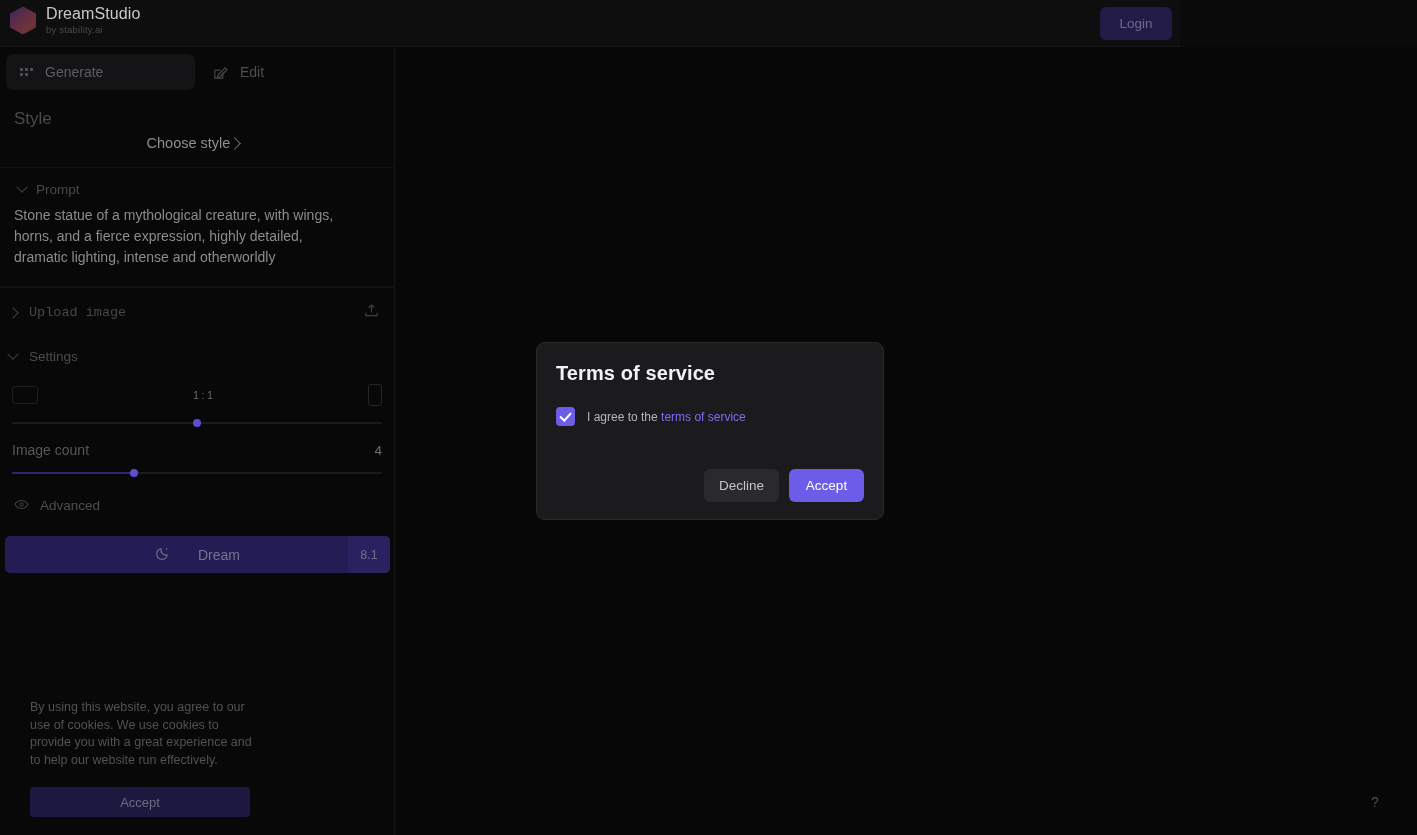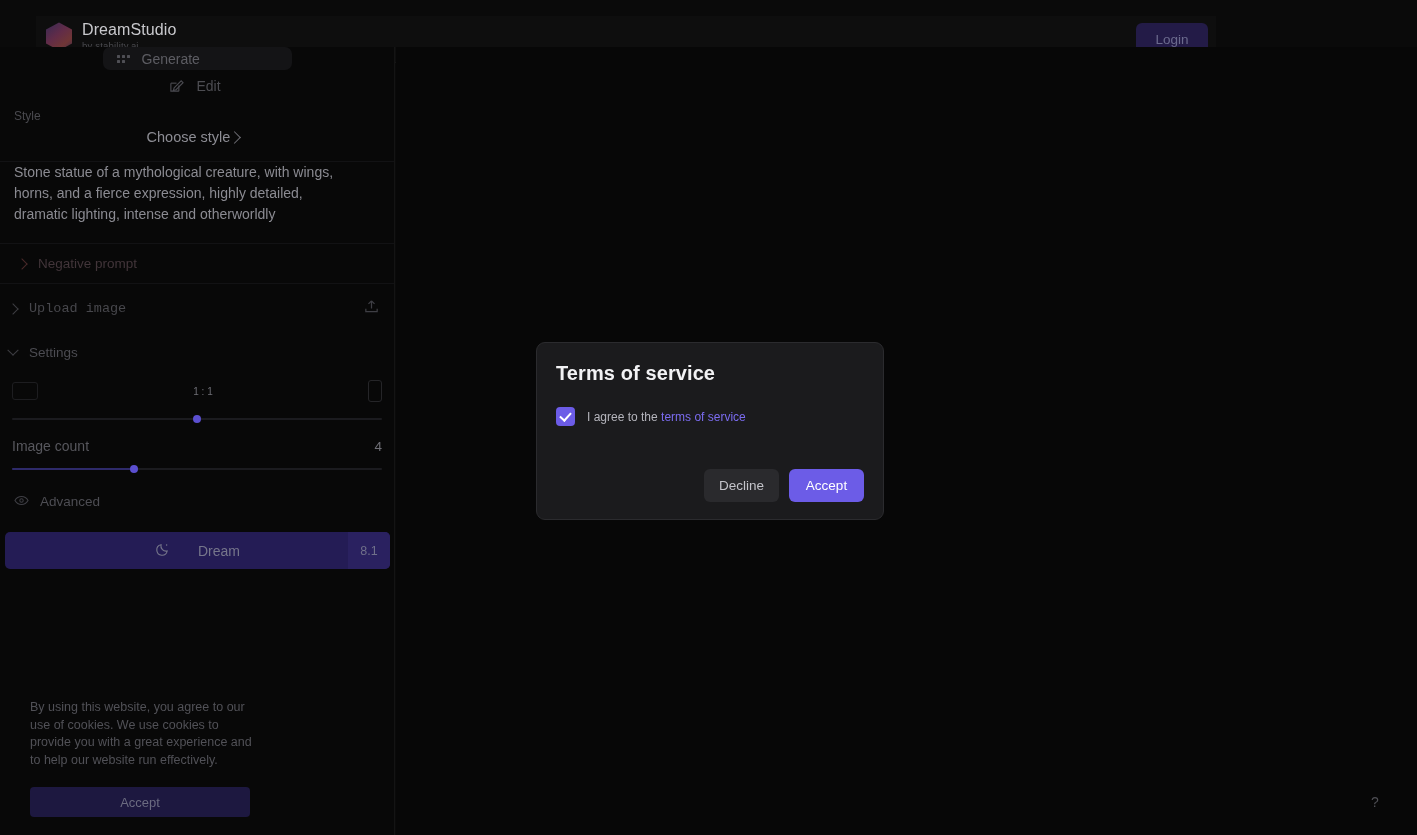--- a/index.html
+++ b/index.html
@@ -15,26 +15,25 @@
   #app {
     position: relative;
     width: 1417px;
     height: 835px;
     background: #0a0a0a;
   }
 
   
   .topbar {
     position: absolute;
-    top: 16px; left: 0;
+    top: 0; left: 0;
     width: 1180px;
     height: 47px;
     background: #0e0e0e;
     border-bottom: 1px solid #161616;
-    margin-left: 36px;
   }
 
   .brand {
     position: absolute;
     left: 10px; top: 6px;
     display: flex;
     align-items: center;
     gap: 10px;
   }
 
@@ -81,21 +80,20 @@
     border-right: 1px solid #141414;
   }
 
   .tabs {
     position: relative;
     height: 50px;
     display: flex;
     align-items: center;
     padding: 0 6px;
     gap: 4px;
-    flex-direction: column;
   }
 
   .tab {
     display: flex;
     align-items: center;
     gap: 12px;
     height: 36px;
     padding: 0 18px 0 14px;
     border-radius: 7px;
     font-size: 14px;
@@ -118,21 +116,21 @@
     gap: 2px;
     width: 13px;
   }
   .icon-grid i { background: #4f4f55; border-radius: .5px; display: block; width: 3px; height: 3px; }
   .icon-grid i.hid { background: transparent; }
 
   .icon-pencil { width: 15px; height: 15px; }
 
   
   .sect-label {
-    font-size: 12px;
+    font-size: 17px;
     color: #4a4a4f;
     padding: 12px 14px 2px;
   }
   .style-row {
     display: flex;
     align-items: center;
     justify-content: center;
     padding: 4px 14px 16px;
     cursor: pointer;
   }
@@ -460,28 +458,28 @@
     </div>
 
     <div class="sect-label">Style</div>
     <div class="style-row">
       <span class="val">Choose style</span>
       <span class="chev-r"></span>
     </div>
 
     <div class="hr"></div>
 
+    <div class="collapse-row">
+      <span class="chev-down"></span>
+      <span class="ttl">Prompt</span>
+    </div>
     <div class="prompt-text">Stone statue of a mythological creature, with wings, horns, and a fierce expression, highly detailed, dramatic lighting, intense and otherworldly</div>
 
     <div class="hr"></div>
 
-    <div class="neg-row">
-      <span class="chev-right-sm"></span>
-      <span class="ttl">Negative prompt</span>
-    </div>
 
     <div class="hr"></div>
 
     <div class="upload-row">
       <span class="chev-right-g"></span>
       <span class="ttl">Upload image</span>
       <span>
         <svg width="17" height="17" viewBox="0 0 18 18" fill="none">
           <path d="M3 11.5v3h12v-3" stroke="#3f3f45" stroke-width="1.3"></path>
           <path d="M9 11V3M9 3L5.8 6.2M9 3l3.2 3.2" stroke="#3f3f45" stroke-width="1.3"></path>

